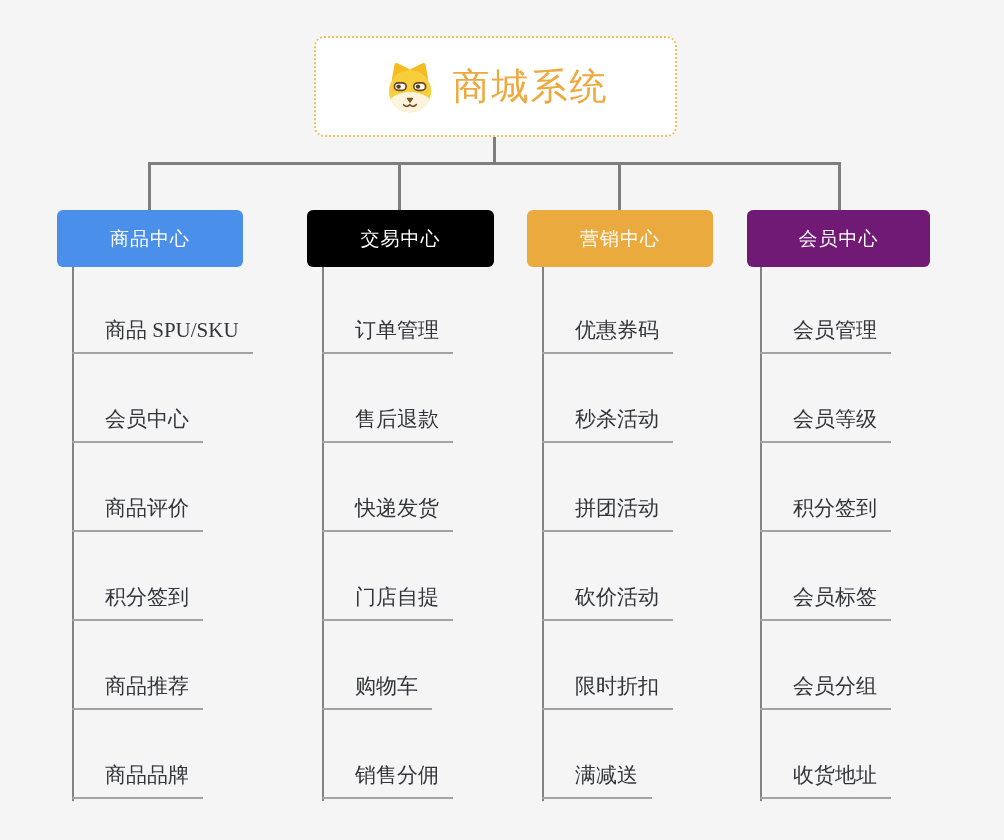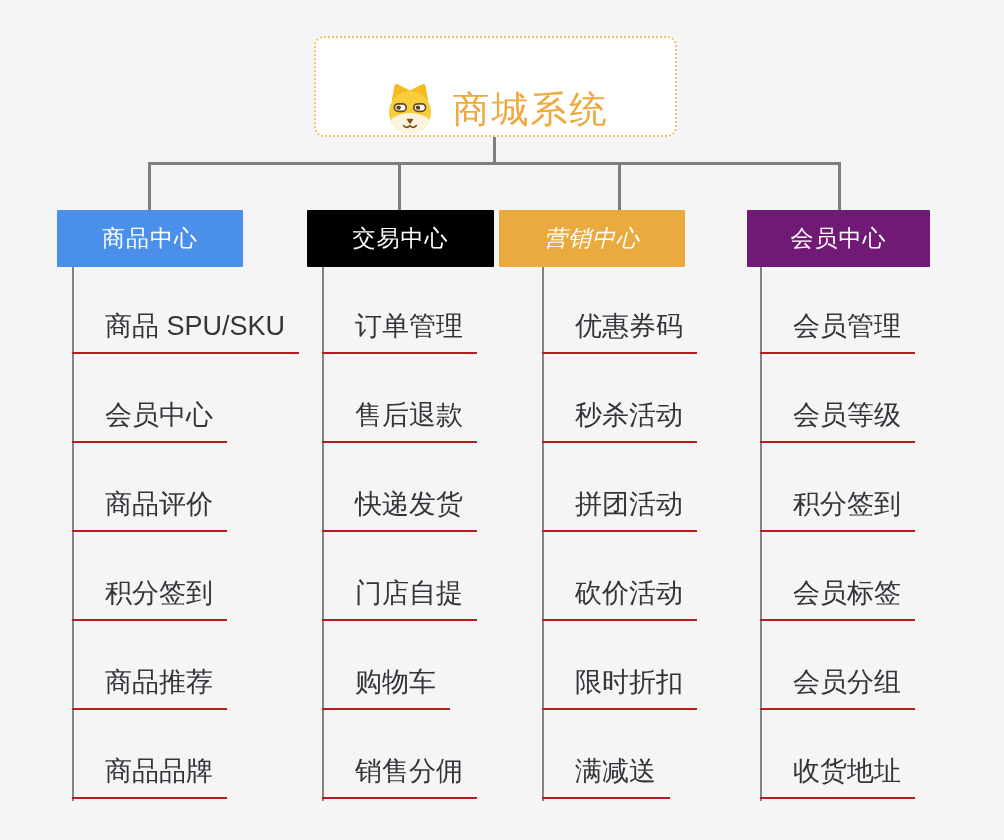--- a/index.html
+++ b/index.html
@@ -15,21 +15,21 @@
 
   
   .root-node {
     position: absolute;
     left: 314px; top: 36px;
     width: 363px; height: 101px;
     background: #ffffff;
     border: 2px dotted #F2BE62;
     border-radius: 10px;
     display: flex;
-    align-items: flex-end;
+    align-items: center;
     justify-content: center;
     gap: 16px;
   }
   .root-title {
     color: #EFA83D;
     font-size: 37px;
     letter-spacing: 2px;
     white-space: nowrap;
   }
 
@@ -40,33 +40,33 @@
   .conn-stub        { top: 162px; width: 3px; height: 49px; }
   .conn-stub-0 { left: 148px; }
   .conn-stub-1 { left: 398px; }
   .conn-stub-2 { left: 618px; }
   .conn-stub-3 { left: 838px; }
 
   
   .branch-node {
     position: absolute;
     top: 210px; height: 57px;
-    border-radius: 1px;
+    border-radius: 6px;
     display: flex;
     align-items: center;
     justify-content: center;
     color: #ffffff;
-    font-size: 23px;
+    font-size: 19px;
     letter-spacing: 1px;
     white-space: nowrap;
     cursor: default;
   }
   .branch-0 { left: 57px;  width: 186px; }
   .branch-1 { left: 307px; width: 187px; }
-  .branch-2 { left: 499px; width: 186px; font-style: italic; }
+  .branch-2 { left: 527px; width: 186px; }
   .branch-3 { left: 747px; width: 183px; }
 
   
   .trunk { position: absolute; top: 267px; height: 534px; width: 2px; background: #838383; }
   .trunk-0 { left: 72px; }
   .trunk-1 { left: 322px; }
   .trunk-2 { left: 542px; }
   .trunk-3 { left: 760px; }
 
   
@@ -74,25 +74,26 @@
   .col-0 { left: 72px; }
   .col-1 { left: 322px; }
   .col-2 { left: 542px; }
   .col-3 { left: 760px; }
   .leaf {
     height: 89px;
     width: max-content;
     display: flex;
     align-items: flex-end;
     padding: 0 14px 8px 33px;
-    border-bottom: 2px solid #b91c1c;
-    font-size: 27px;
+    border-bottom: 2px solid #a3a3a3;
+    font-size: 21px;
     color: #34353A;
     white-space: nowrap;
     cursor: default;
+    font-family: Liberation Serif, serif;
   }
 </style>
 </head>
 <body>
 
 <div class="stage">
 
   <div class="root-node">
     <svg class="dog" width="54" height="54" viewBox="0 0 64 64">
       <path d="M13 23 L16 6 L30 13 Z" fill="#F5BC22" stroke="#F5BC22" stroke-width="5" stroke-linejoin="round"></path>

